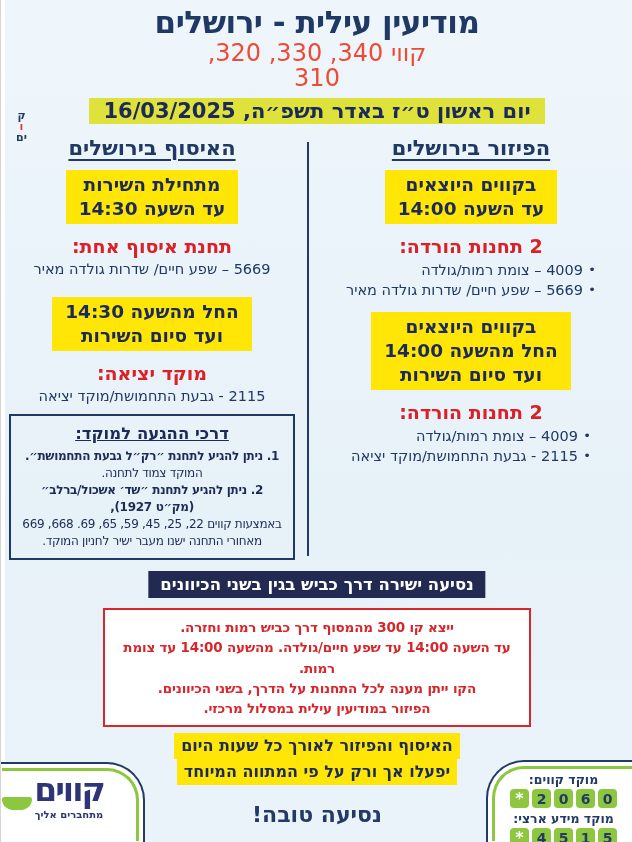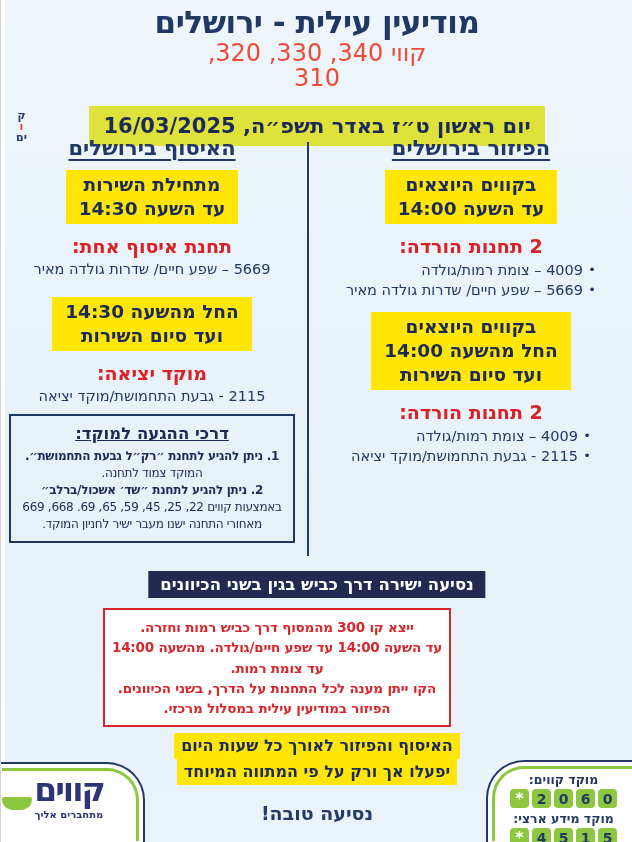--- a/index.html
+++ b/index.html
@@ -10,21 +10,21 @@
     direction:rtl;
     border-left:1px solid #d5d5d5;
     box-shadow:inset 4px 0 0 #ffffff;
   }
   
   .header { position:absolute; top:4px; left:0; right:0; text-align:center; }
   .title { font-size:31px; font-weight:bold; color:#1f3864; letter-spacing:-0.5px; }
   .lines-sub { font-size:24px; color:#ee4b36; line-height:1.05; margin-top:1px; }
   .date-bar {
     display:inline-block; background:#dfe23b; color:#1c2a57;
-    font-weight:bold; font-size:21px; padding:8px 14px; margin-top:15px;
+    font-weight:bold; font-size:21px; padding:1px 14px; margin-top:7px;
   }
   
   .vlogo { position:absolute; left:15px; top:110px; font-size:11px; font-weight:bold; color:#233a66; line-height:1; }
   .vlogo span { display:block; text-align:center; }
   .vlogo .red { color:#e03c31; }
   
   .divider { position:absolute; left:306px; top:142px; width:2px; height:414px; background:#233a66; }
   .col { position:absolute; top:136px; text-align:center; color:#1f3864; }
   .col-dispersal { right:14px; width:296px; }
   .col-pickup { left:6px; width:290px; }
@@ -47,21 +47,21 @@
   }
   .directions-box .dtitle { font-size:16.5px; font-weight:bold; letter-spacing:0; margin-bottom:2px;text-decoration:underline; }
   .dline.b { font-weight:bold; }
   
   .banner {
     position:absolute; top:571px; left:50%; transform:translateX(-50%);
     background:#232a52; color:#ffffff; font-weight:bold; font-size:16.5px;
     padding:4px 12px; white-space:nowrap;
   }
   .notice {
-    position:absolute; top:608px; left:102px; width:348px; box-sizing:border-box;
+    position:absolute; top:608px; left:102px; width:428px; box-sizing:border-box;
     background:#ffffff; border:2px solid #d8262b; color:#d8262b;
     font-weight:bold; font-size:13.5px; line-height:1.5; letter-spacing:-0.2px;
     text-align:center; padding:7px 3px;
   }
   .hnote { position:absolute; top:733px; left:0; right:0; text-align:center;
            font-size:16px; font-weight:bold; color:#1c2a57; line-height:1.5; }
   .hnote .hl { background:#ffe606; padding:1px 7px; display:inline-block; }
   
   .tab {
     position:absolute; bottom:-3px; background:#ffffff; border:2px solid #233a66;
@@ -78,21 +78,21 @@
                 line-height:1; letter-spacing:-2px; }
   .smile { position:absolute; z-index:0; right:78px; top:26px; width:30px; height:13px;
            background:#8dc63f; border-radius:3px 3px 14px 14px; }
   .tagline { position:relative; z-index:1; font-size:10px; font-weight:bold; color:#2e3576; margin-top:3px; }
   .hot-label { font-size:12.5px; font-weight:bold; color:#233a66; margin:1px 0 2px; }
   .keys { direction:ltr; display:flex; gap:3px; justify-content:center; margin-bottom:2px; }
   .key { width:19px; height:19px; background:#8dc63f; border-radius:4px; color:#233a66;
          font-weight:bold; font-size:14px; display:flex; align-items:center; justify-content:center; }
   .key.star { color:#ffffff; font-size:16px; }
   .goodtrip { position:absolute; left:0; right:0; top:802px; text-align:center;
-              font-size:19px; font-weight:bold; color:#233a66; }
+              font-size:22px; font-weight:bold; color:#233a66; }
 </style>
 </head>
 <body>
 
 <div class="page">
 
   <div class="header">
     <div class="title">מודיעין עילית - ירושלים</div>
     <div class="lines-sub">
       <div>קווי 340, 330, 320,</div>
@@ -149,20 +149,21 @@
       </div>
     </div>
     <div class="red-h">מוקד יציאה:</div>
     <div class="station-line">2115 - גבעת התחמושת/מוקד יציאה</div>
 
     <div class="directions-box">
       <div class="dtitle">דרכי ההגעה למוקד:</div>
       <div class="dline b">1. ניתן להגיע לתחנת ״רק״ל גבעת התחמושת״.</div>
       <div class="dline">המוקד צמוד לתחנה.</div>
       <div class="dline b">2. ניתן להגיע לתחנת ״שד׳ אשכול/ברלב״</div>
+      <div class="dline b">(מק״ט 1927),</div>
       <div class="dline">באמצעות קווים 22, 25, 45, 59, 65, 69. 668, 669</div>
       <div class="dline">מאחורי התחנה ישנו מעבר ישיר לחניון המוקד.</div>
     </div>
   </div>
 
   <div class="banner">נסיעה ישירה דרך כביש בגין בשני הכיוונים</div>
 
   <div class="notice">
     <div>ייצא קו 300 מהמסוף דרך כביש רמות וחזרה.</div>
     <div>עד השעה 14:00 עד שפע חיים/גולדה. מהשעה 14:00 עד צומת רמות.</div>

